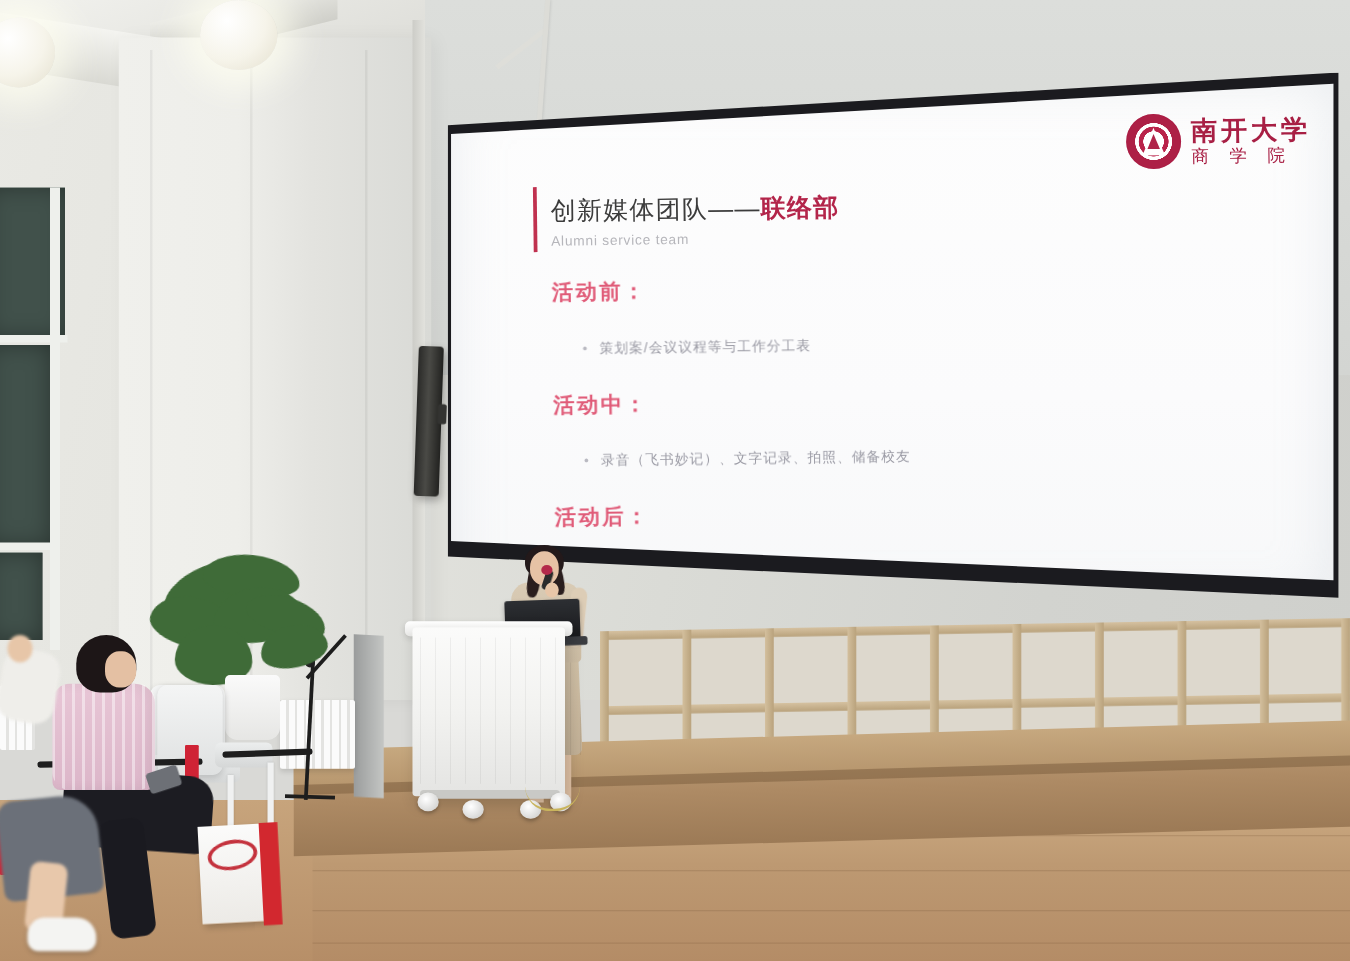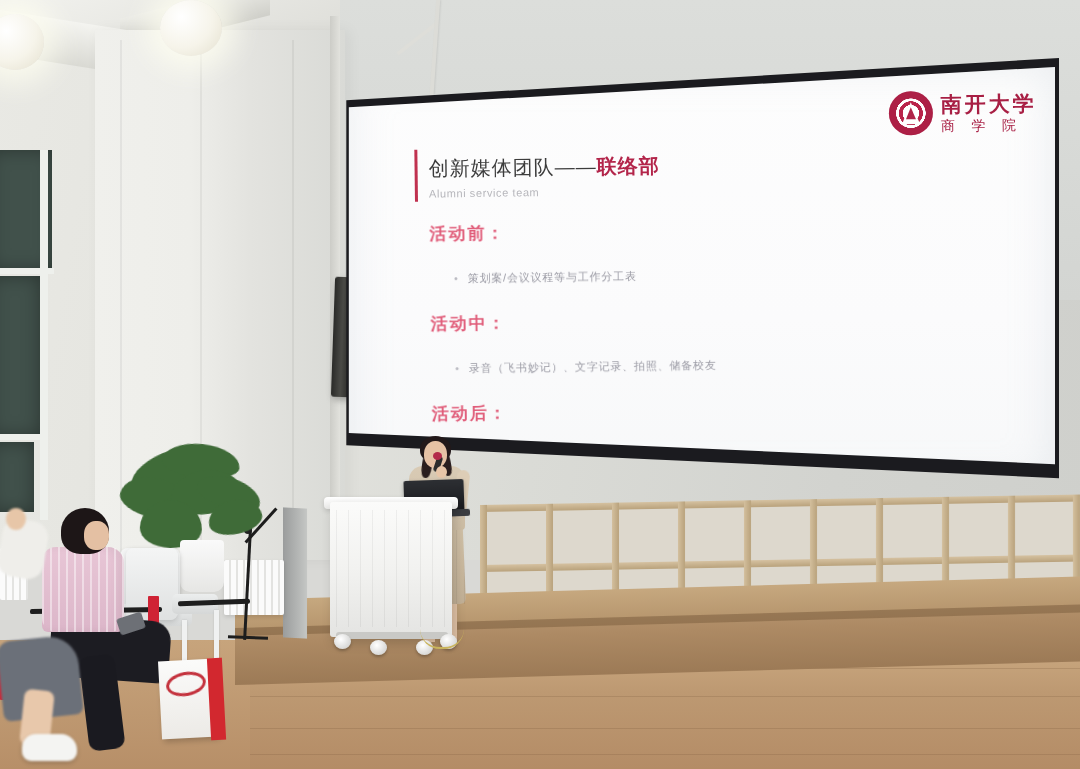--- a/index.html
+++ b/index.html
@@ -38,21 +38,21 @@
     box-shadow:0 0 28px 14px rgba(255,255,240,.75);}
   .lamp-cord{position:absolute;width:2px;background:#c9c9c2;}
 
   
   .wall-speaker{position:absolute;left:333px;top:277px;width:20px;height:120px;border-radius:3px;
     background:linear-gradient(90deg,#2a2a28,#4a4a46 45%,#222220);transform:rotate(2deg);
     box-shadow:2px 3px 7px rgba(0,0,0,.3);}
   .wall-speaker:after{content:"";position:absolute;left:17px;top:46px;width:7px;height:16px;background:#333331;border-radius:2px;}
 
   
-  .screen-wrap{position:absolute;left:342px;top:58px;width:717px;height:440px;}
+  .screen-wrap{position:absolute;left:354px;top:58px;width:717px;height:440px;}
   .screen-bezel{position:absolute;inset:0;background:#1b1b1f;
     clip-path:polygon(0.6% 9.6%, 100% 0%, 100% 95.5%, 0.6% 88%);}
   .screen{position:absolute;left:4px;top:6px;width:709px;height:424px;
     background:linear-gradient(180deg,#fdfdfd 0%,#fbfbfc 60%,#f7f8f9 100%);
     clip-path:polygon(0.4% 10.2%, 100% 0.7%, 100% 94.4%, 0.4% 87%);
     box-shadow:inset 0 0 46px rgba(180,190,200,.28);}
   .slide{position:absolute;inset:0;transform:rotate(-0.75deg);}
 
   .slide-logo{position:absolute;right:16px;top:30px;display:flex;align-items:center;gap:8px;}
   .crest{width:44px;height:44px;border-radius:50%;

